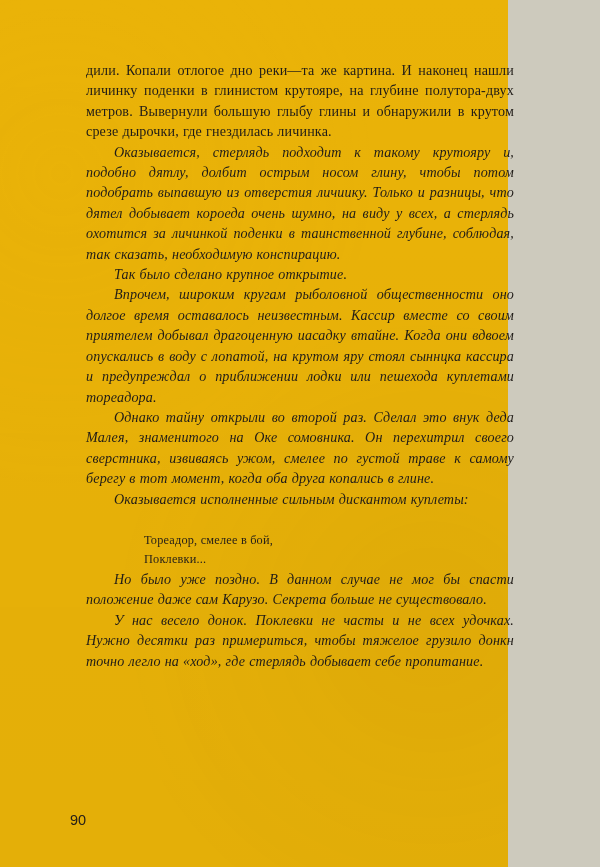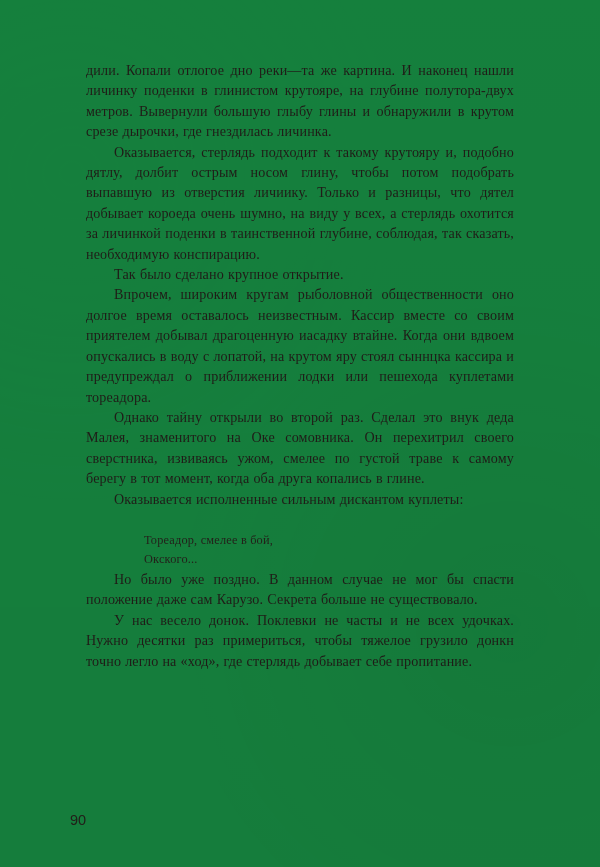--- a/index.html
+++ b/index.html
@@ -8,43 +8,44 @@
   }
   body {
     width: 600px;
     height: 867px;
     background: #cdcabd;
     font-family: "Liberation Serif", serif;
     overflow: hidden;
   }
   .page {
     position: relative;
-    width: 600px;
+    width: 508px;
     height: 867px;
-    background: #15803d;
+    background: #eab308;
     box-sizing: border-box;
   }
   .page-inner {
     position: absolute;
     left: 86px;
     top: 60px;
     width: 428px;
   }
   .para {
     text-align: justify;
     text-justify: inter-word;
     font-size: 14.1px;
     line-height: 20.4px;
     color: #201c18;
     margin: 0;
     letter-spacing: 0.15px;
     word-spacing: 0.4px;
   }
   .para.indent {
     text-indent: 28px;
+    font-style: italic;
   }
   .verse {
     margin: 22px 0 0 0;
     padding-left: 58px;
     font-size: 12.3px;
     line-height: 19px;
     color: #241f1a;
     letter-spacing: 0.2px;
   }
   .verse div {
@@ -81,21 +82,21 @@
 
     <p class="para">дили. Копали отлогое дно реки—та же картина. И наконец нашли личинку поденки в глинистом крутояре, на глубине полутора-двух метров. Вывернули большую глыбу глины и обнаружили в крутом срезе дырочки, где гнездилась личинка.</p>
     <p class="para indent">Оказывается, стерлядь подходит к такому крутояру и, подобно дятлу, долбит острым носом глину, чтобы потом подобрать выпавшую из отверстия личиику. Только и разницы, что дятел добывает короеда очень шумно, на виду у всех, а стерлядь охотится за личинкой поденки в таинственной глубине, соблюдая, так сказать, необходимую конспирацию.</p>
     <p class="para indent">Так было сделано крупное открытие.</p>
     <p class="para indent">Впрочем, широким кругам рыболовной общественности оно долгое время оставалось неизвестным. Кассир вместе со своим приятелем добывал драгоценную иасадку втайне. Когда они вдвоем опускались в воду с лопатой, на крутом яру стоял сыннцка кассира и предупреждал о приближении лодки или пешехода куплетами тореадора.</p>
     <p class="para indent">Однако тайну открыли во второй раз. Сделал это внук деда Малея, знаменитого на Оке сомовника. Он перехитрил своего сверстника, извиваясь ужом, смелее по густой траве к самому берегу в тот момент, когда оба друга копались в глине.</p>
     <p class="para indent">Оказывается исполненные сильным дискантом куплеты:</p>
 
     <div class="verse">
       <div>Тореадор, смелее в бой,</div>
-      <div>Окского...</div>
+      <div>Поклевки...</div>
     </div>
 
     <p class="para indent after-verse">Но было уже поздно. В данном случае не мог бы спасти положение даже сам Карузо. Секрета больше не существовало.</p>
     <p class="para indent">У нас весело донок. Поклевки не часты и не всех удочках. Нужно десятки раз примериться, чтобы тяжелое грузило донкн точно легло на «ход», где стерлядь добывает себе пропитание.</p>
 
   </div>
 
   <div class="page-number">90</div>
   <div class="grain"></div>
 </div>

